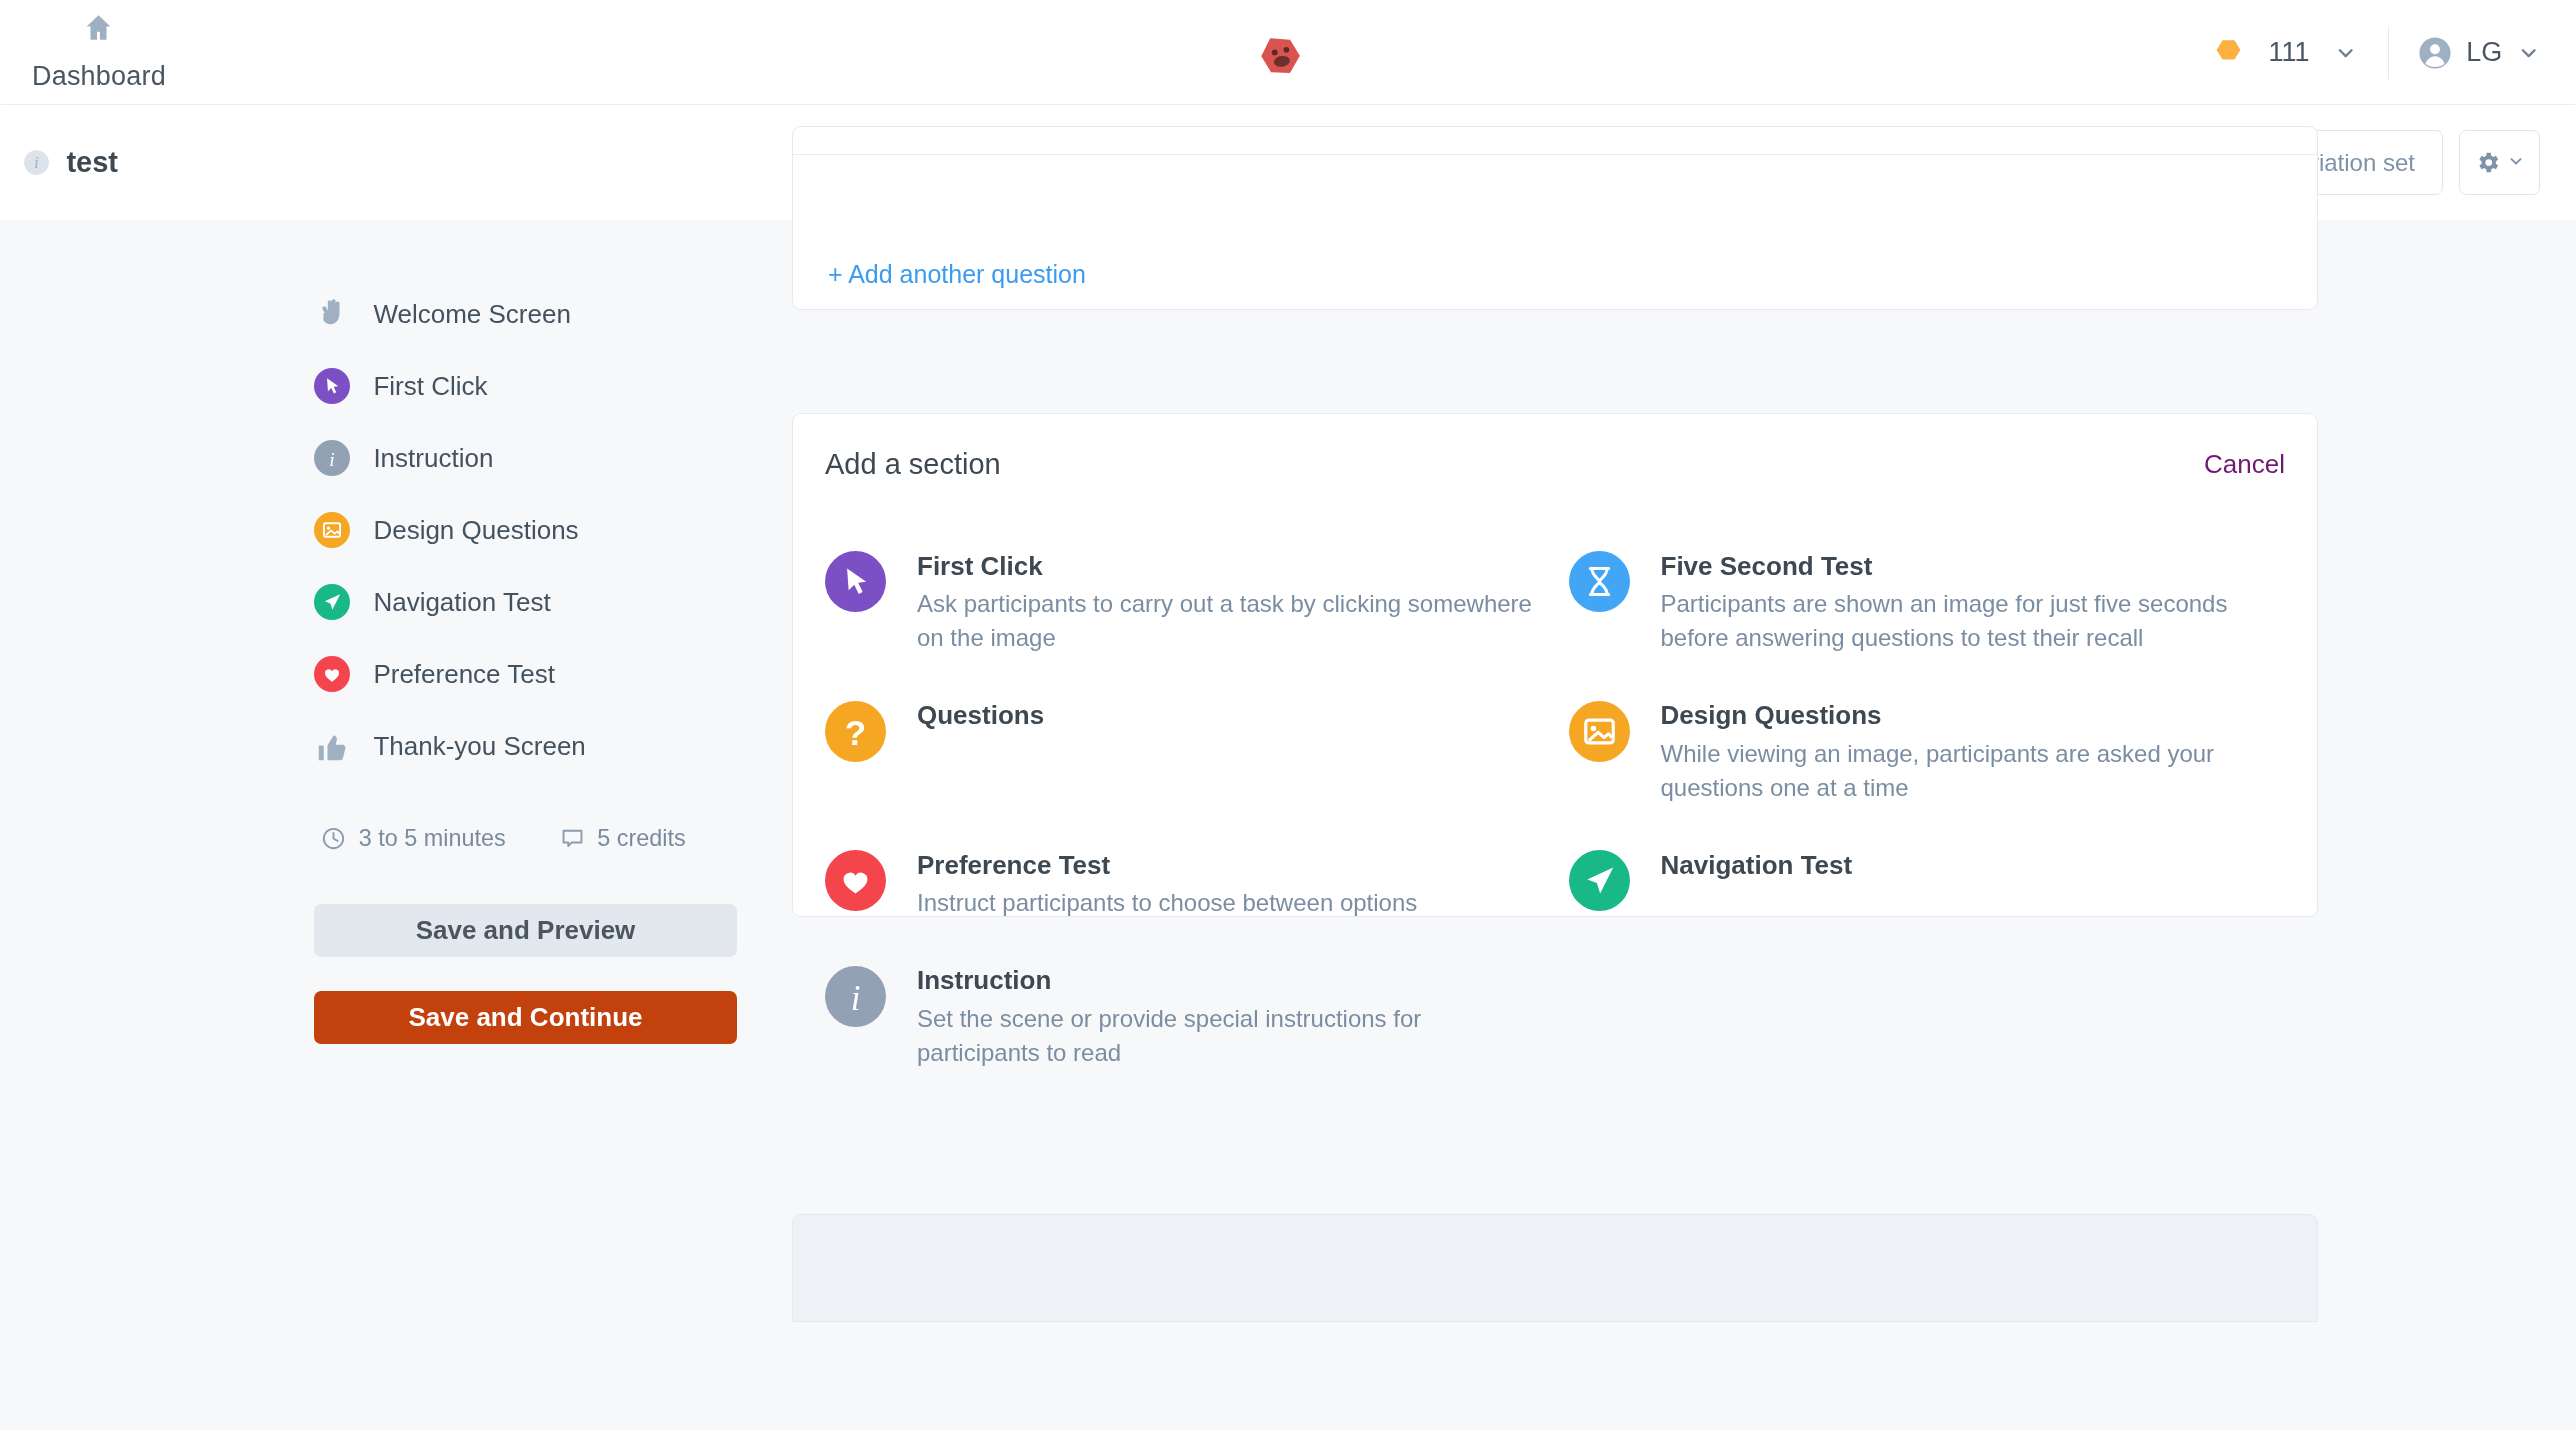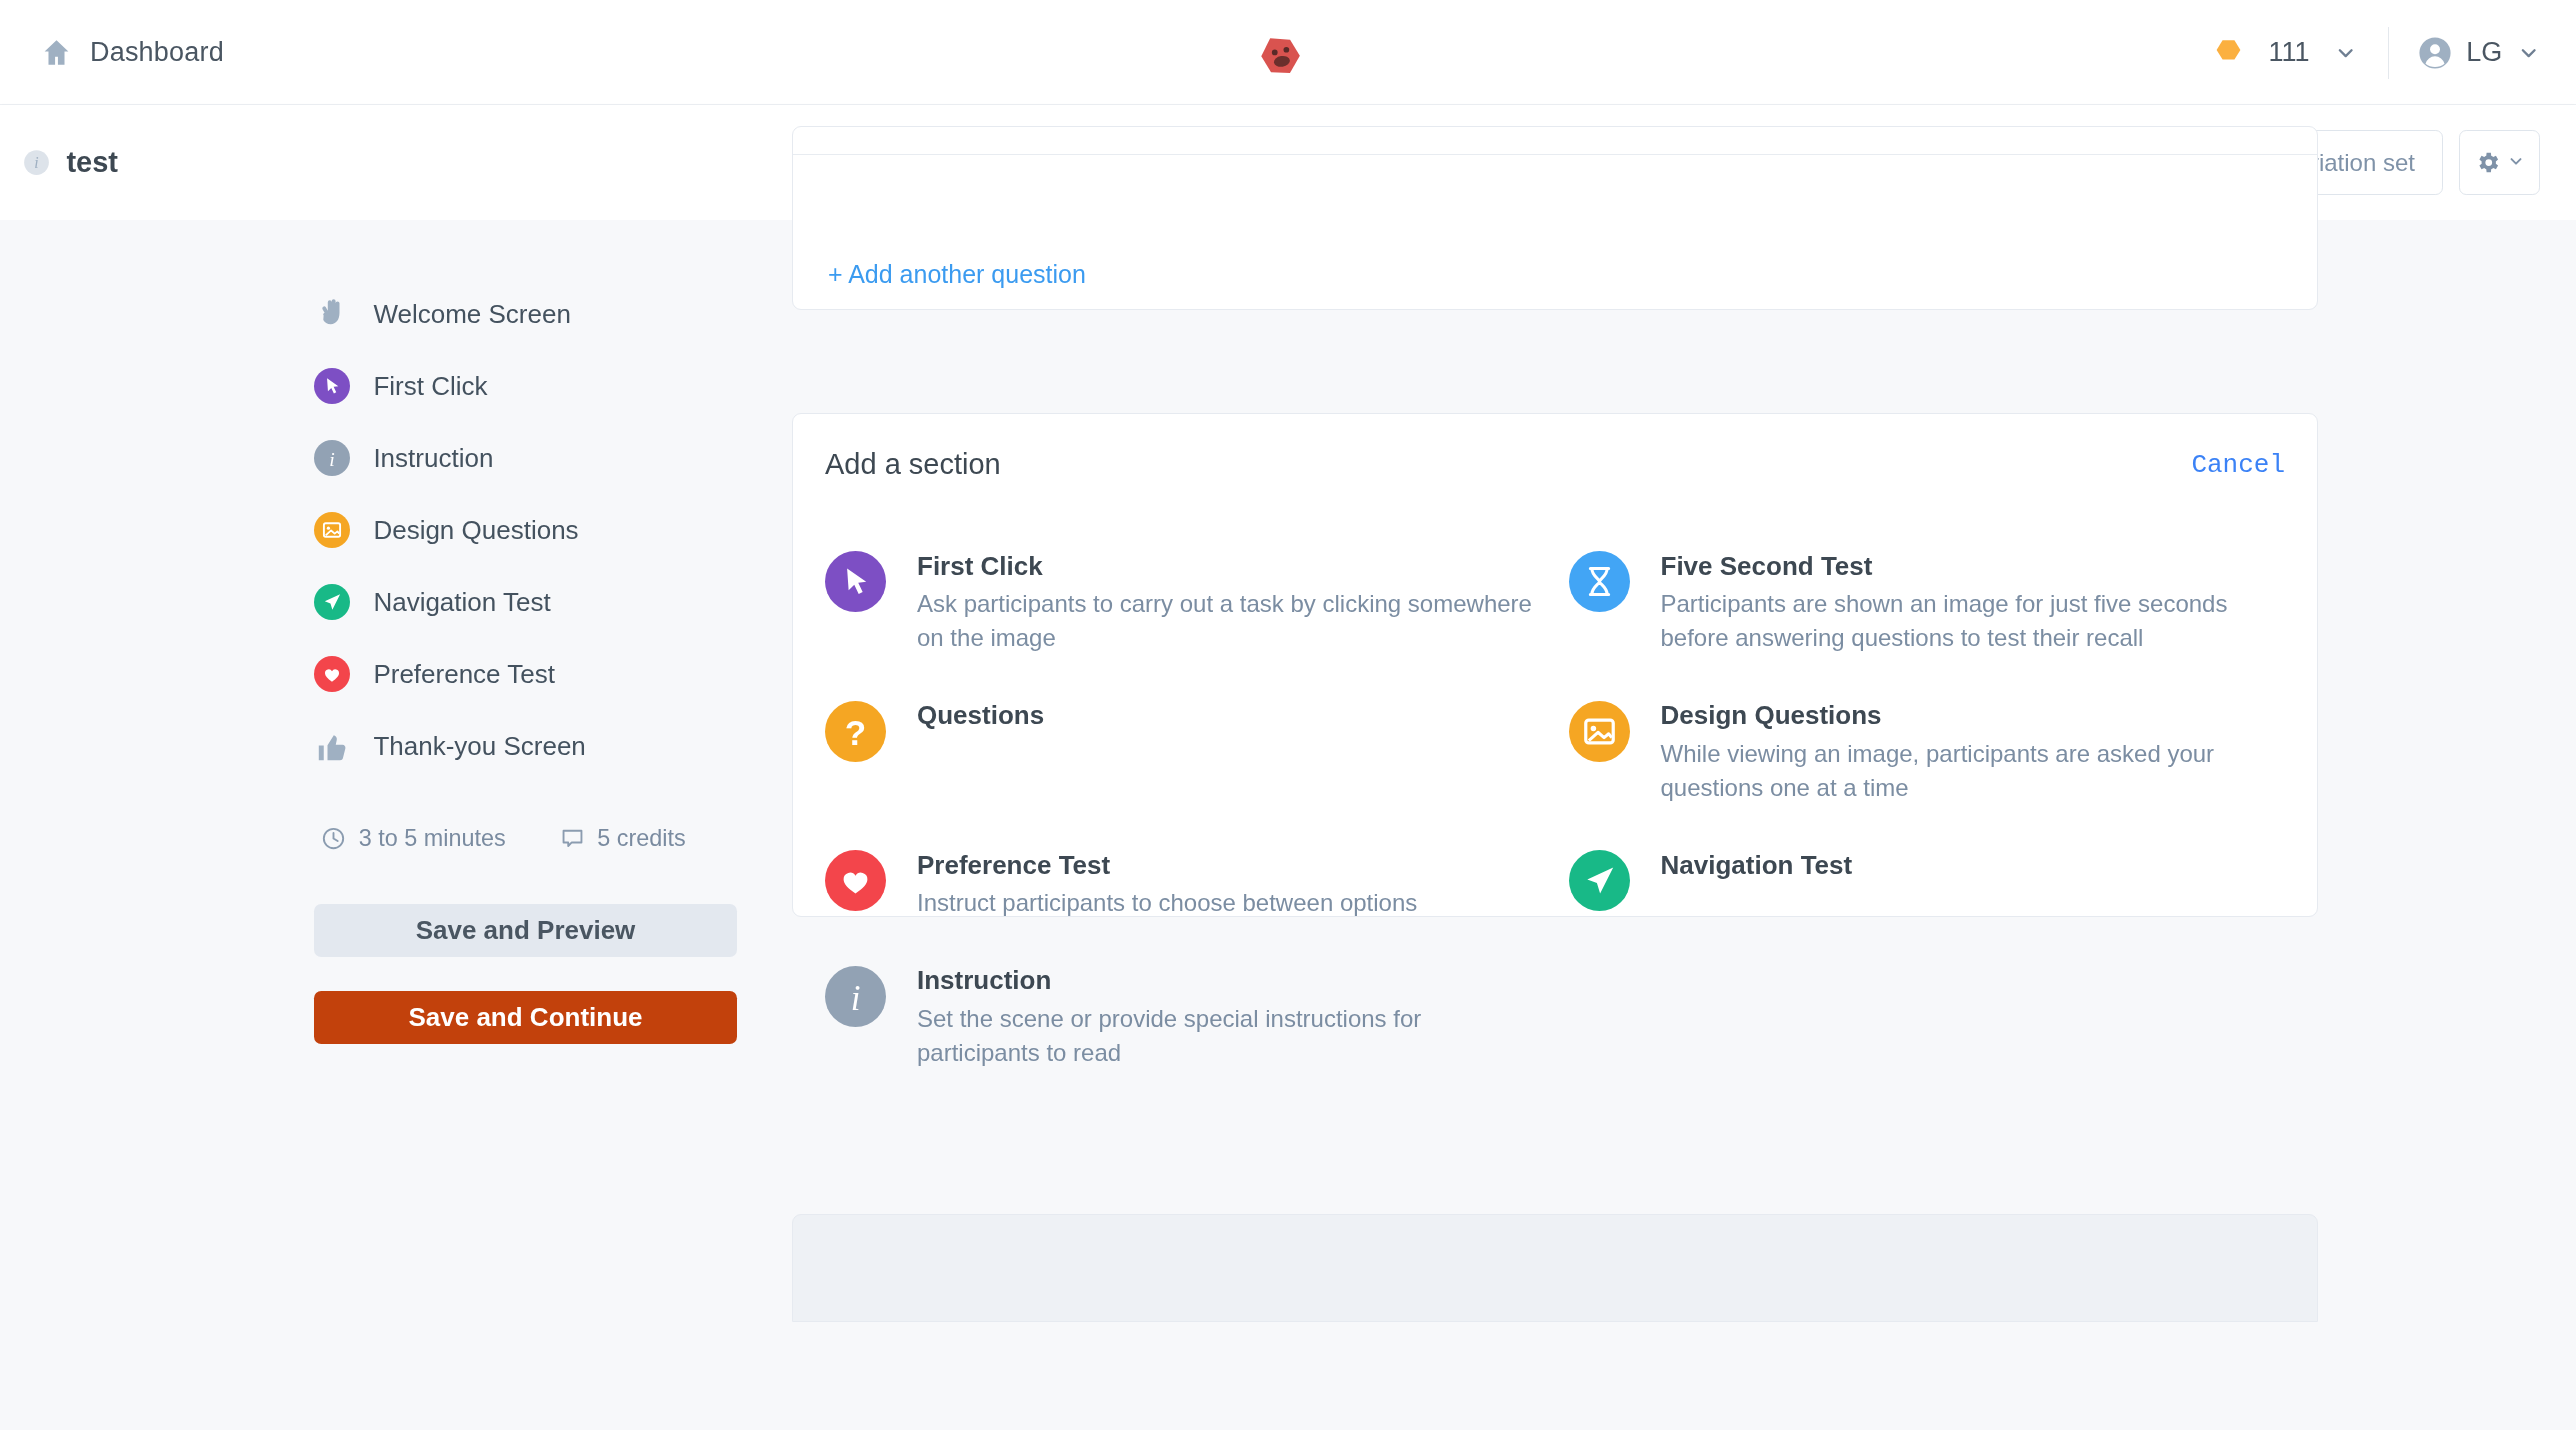--- a/index.html
+++ b/index.html
@@ -10,21 +10,21 @@
     overflow: hidden;
   }
 
   
   .topbar {
     position: absolute; top: 0; left: 0; width: 2576px; height: 105px;
     background: #ffffff;
     display: flex; align-items: center;
     border-bottom: 0.9px solid #eceff3;
   }
-  .topbar-left { display: flex; align-items: center; padding-left: 41px; gap: 18px; }
+  .topbar-left { display: flex; align-items: center; padding-left: 32px; gap: 18px; flex-direction: column; }
   .home-icon { width: 31px; height: 31px; display: block; }
   .dashboard-label {
     font-size: 27px; color: #4a5662; font-weight: 400; letter-spacing: 0.2px;
   }
   .brand-logo {
     position: absolute; left: 1256px; top: 31px; width: 50px; height: 50px;
   }
   .topbar-right {
     position: absolute; right: 36px; top: 0; height: 105px;
     display: flex; align-items: center; gap: 0px;
@@ -117,21 +117,21 @@
   .panel-top .divider {
     position: absolute; left: 0; right: 0; top: 27px; height: 0.9px; background: #e8ecf1;
   }
 
   .panel-section { top: 193px; height: 504px; }
   .section-head {
     position: absolute; left: 32px; right: 32px; top: 34px;
     display: flex; align-items: center; justify-content: space-between;
   }
   .section-title { font-size: 29px; color: #3d4852; font-weight: 400; }
-  .cancel-link { font-size: 26px; color: #3b82f6; cursor: pointer; font-family: Liberation Mono, monospace; }
+  .cancel-link { font-size: 26px; color: #701a75; cursor: pointer; }
 
   .options-grid {
     position: absolute; left: 32px; right: 32px; top: 112px;
     display: grid; grid-template-columns: 1fr 1fr; column-gap: 27px; row-gap: 0;
   }
   .opt {
     display: flex; gap: 31px; padding: 20px 9px 20px 0; cursor: pointer;
     align-items: flex-start;
   }
   .opt-ic { width: 61px; height: 61px; flex: 0 0 61px; margin-top: 5.4px; display: block; }

